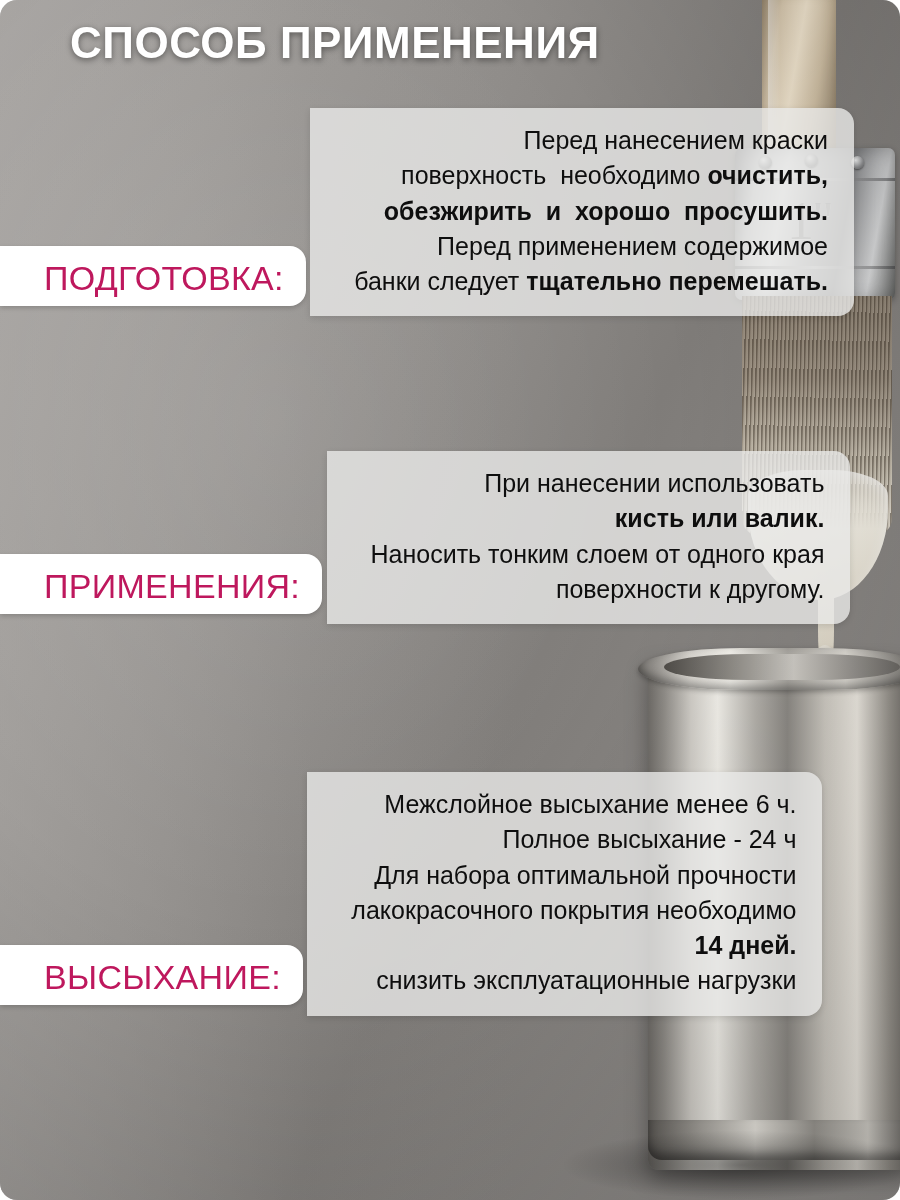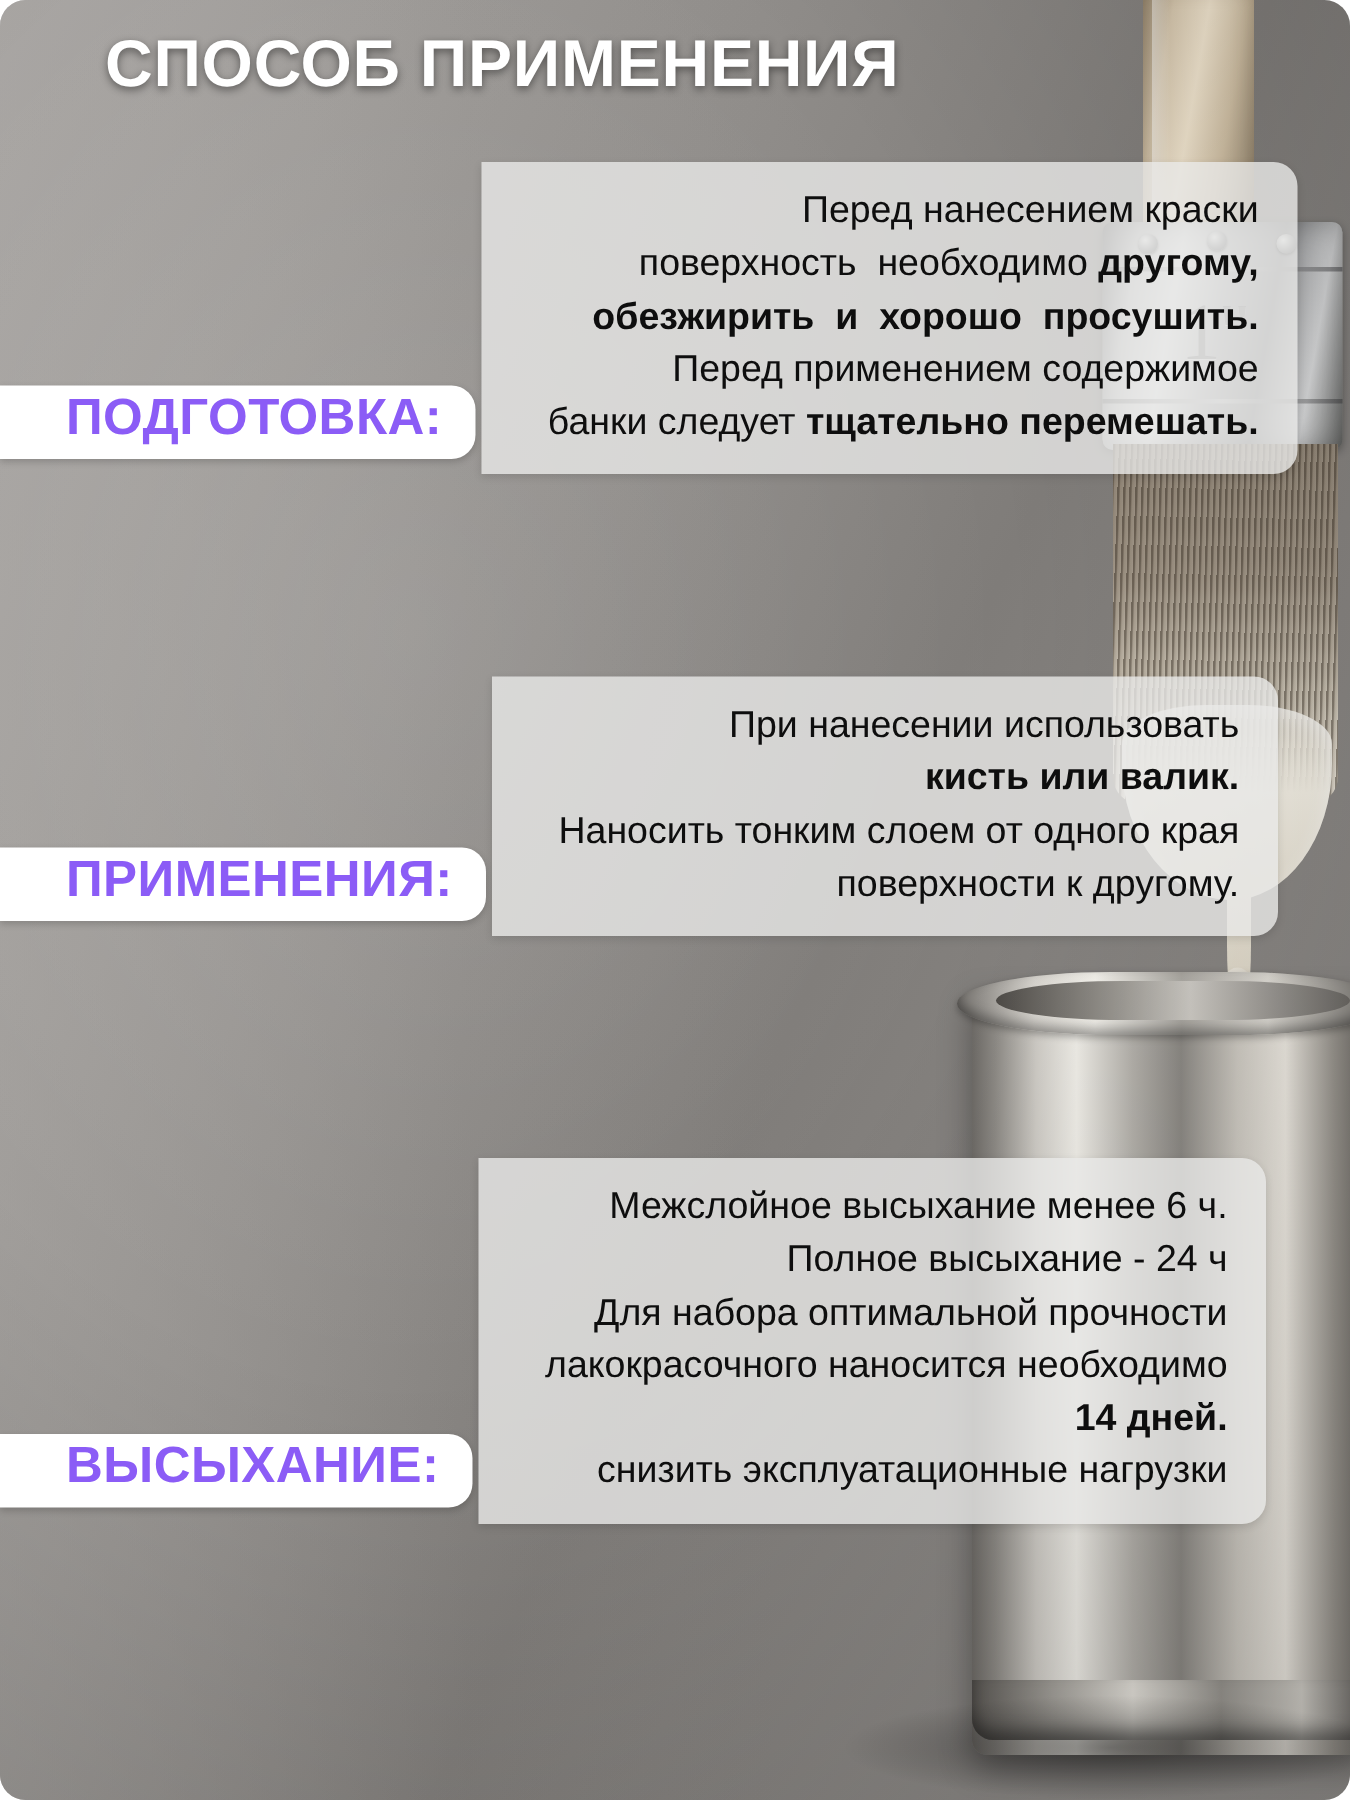--- a/index.html
+++ b/index.html
@@ -174,24 +174,24 @@
   }
 
   .section {
     position: absolute;
     left: 0;
   }
 
   .heading {
     display: inline-block;
     background: #ffffff;
-    color: #8b5cf6;
+    color: #be185d;
     font-size: 34px;
-    font-weight: bold;
-    padding: 2px 22px 8px 44px;
+    font-weight: normal;
+    padding: 13px 22px 8px 44px;
     border-radius: 0 16px 16px 0;
     letter-spacing: 0.3px;
     box-shadow: 0 2px 5px rgba(0,0,0,0.18);
     white-space: nowrap;
   }
 
   .body-box {
     margin-top: 14px;
     margin-left: 0;
     background: rgba(233,232,231,0.80);
@@ -249,21 +249,21 @@
   </div>
 
   <div class="bg-vignette"></div>
 
   <div class="title">СПОСОБ ПРИМЕНЕНИЯ</div>
 
   <div class="section" id="section-preparation">
     <div class="heading">ПОДГОТОВКА:</div>
     <div class="body-box">
       <p><span>Перед нанесением краски</span></p>
-      <p><span>поверхность  необходимо </span><b>другому,</b></p>
+      <p><span>поверхность  необходимо </span><b>очистить,</b></p>
       <p><b>обезжирить  и  хорошо  просушить.</b></p>
       <p><span>Перед применением содержимое</span></p>
       <p><span>банки следует </span><b>тщательно перемешать.</b></p>
     </div>
   </div>
 
   <div class="section" id="section-application">
     <div class="heading">ПРИМЕНЕНИЯ:</div>
     <div class="body-box">
       <p><span>При нанесении использовать</span></p>
@@ -272,19 +272,19 @@
       <p><span>поверхности к другому.</span></p>
     </div>
   </div>
 
   <div class="section" id="section-drying">
     <div class="heading">ВЫСЫХАНИЕ:</div>
     <div class="body-box">
       <p><span>Межслойное высыхание менее 6 ч.</span></p>
       <p><span>Полное высыхание - 24 ч</span></p>
       <p><span>Для набора оптимальной прочности</span></p>
-      <p><span>лакокрасочного наносится необходимо</span></p>
+      <p><span>лакокрасочного покрытия необходимо</span></p>
       <p><b>14 дней.</b></p>
       <p><span>снизить эксплуатационные нагрузки</span></p>
     </div>
   </div>
 
 </div>
 
 </body></html>

